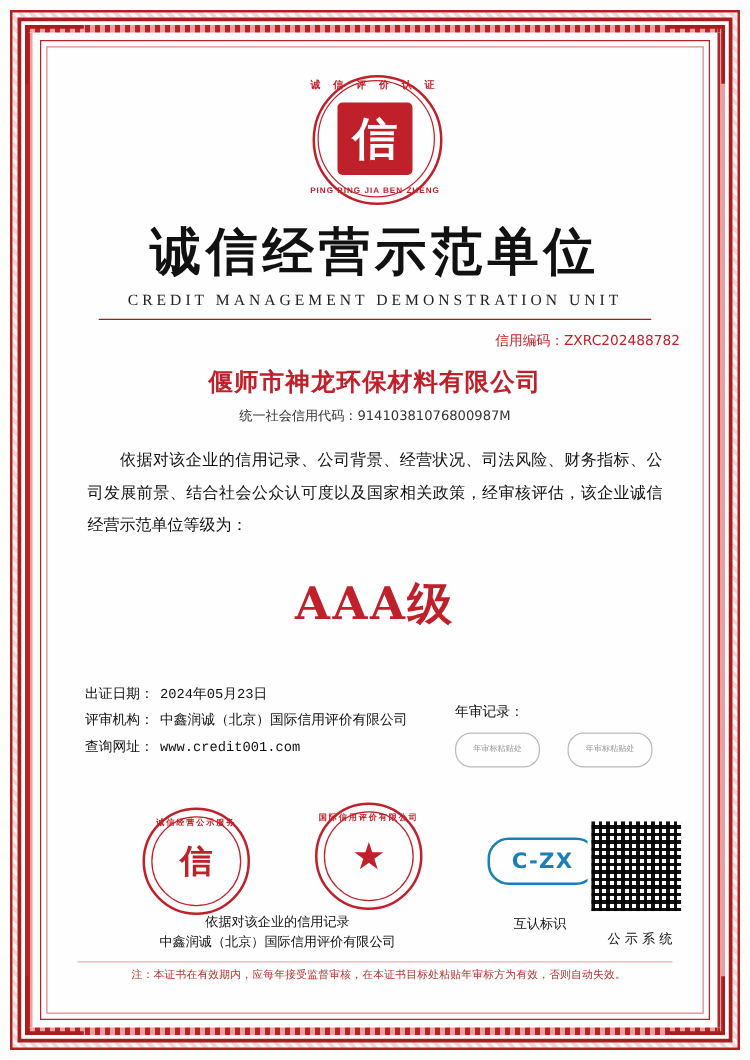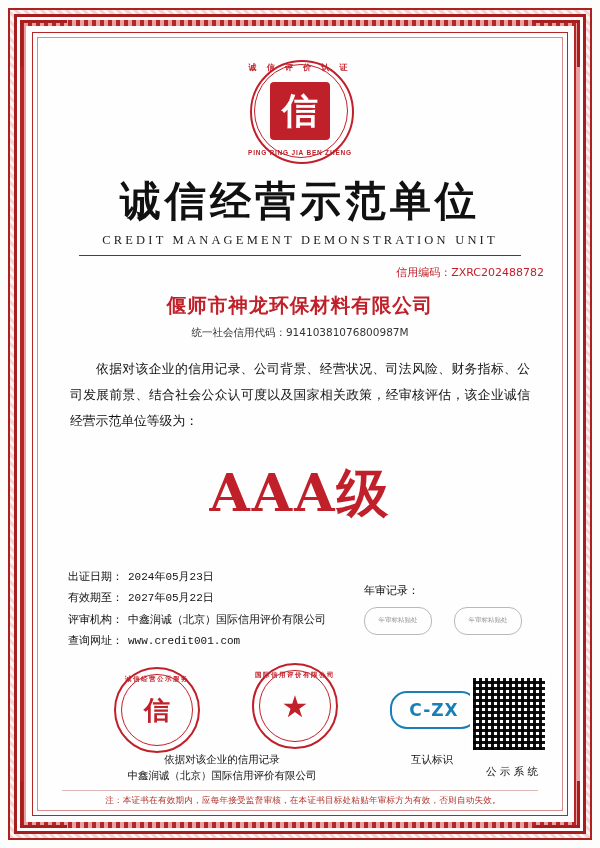--- a/index.html
+++ b/index.html
@@ -95,21 +95,21 @@
     font-family:"DejaVu Sans",sans-serif;
   }
 
   .body-text{
     margin:16px 26px 0 26px;font-size:12.8px;line-height:2.05;color:#111;
     text-align:justify;text-indent:26px;font-family:"DejaVu Sans",sans-serif;
   }
 
   .grade{
     text-align:center;margin-top:24px;color:#c0202a;font-weight:bold;
-    font-size:52px;letter-spacing:2px;font-family:"DejaVu Serif",serif;
+    font-size:36px;letter-spacing:2px;font-family:"DejaVu Serif",serif;
   }
 
   
   .info-wrap{position:relative;margin-top:38px;height:92px;}
   .info{position:absolute;left:24px;top:0;font-size:11px;color:#111;line-height:1.95;
     font-family:Liberation Mono, monospace;}
   .info div span.lab{display:inline-block;min-width:60px;}
   .annual{position:absolute;left:320px;top:16px;font-size:11px;color:#111;
     font-family:"DejaVu Sans",sans-serif;}
   .annual-boxes{display:flex;gap:22px;margin-top:9px;}
@@ -212,23 +212,20 @@
     <div class="body-text">依据对该企业的信用记录、公司背景、经营状况、司法风险、财务指标、公司发展前景、结合社会公众认可度以及国家相关政策，经审核评估，该企业诚信经营示范单位等级为：</div>
 
     <div class="grade">AAA级</div>
 
     <div class="info-wrap">
       <div class="info">
         <div>
           <span class="lab">出证日期：</span><span>2024年05月23日</span>
         </div>
         <div>
-          <span class="lab">有效期至：</span><span>2027年05月22日</span>
-        </div>
-        <div>
           <span class="lab">评审机构：</span><span>中鑫润诚（北京）国际信用评价有限公司</span>
         </div>
         <div>
           <span class="lab">查询网址：</span><span>www.credit001.com</span>
         </div>
       </div>
 
       <div class="annual">
         <div>年审记录：</div>
         <div class="annual-boxes">

